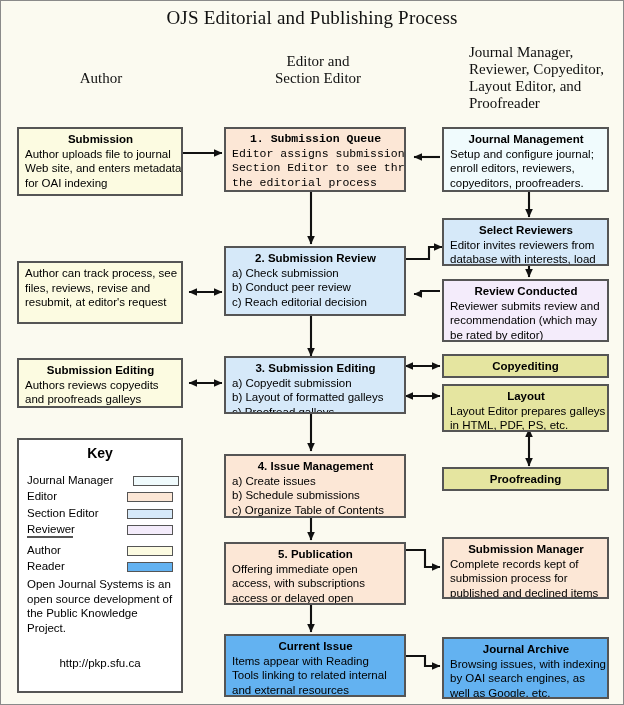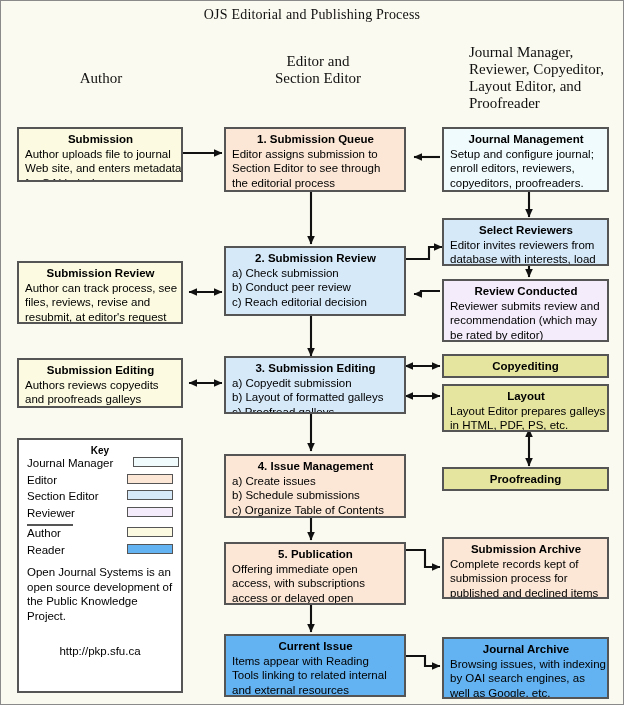--- a/index.html
+++ b/index.html
@@ -17,21 +17,21 @@
     overflow: hidden;
     font-family: "Liberation Sans", sans-serif;
   }
 
   
   .doc-title {
     position: absolute;
     left: 0; right: 0; top: 6px;
     text-align: center;
     font-family: "Liberation Serif", serif;
-    font-size: 14px;
+    font-size: 19px;
     color: #111;
     letter-spacing: .2px;
   }
   .col-head {
     position: absolute;
     font-family: "Liberation Serif", serif;
     font-size: 15px;
     color: #111;
     line-height: 17px;
   }
@@ -82,26 +82,26 @@
     box-sizing: border-box;
     border: 2px solid #555;
     background: #ffffff;
     padding: 5px 8px 4px 8px;
     font-size: 11.5px;
     color: #000;
   }
   #key-panel .key-title {
     text-align: center;
     font-weight: bold;
-    font-size: 10px;
-    margin-bottom: 1px;
+    font-size: 14px;
+    margin-bottom: 8px;
   }
   .key-row {
     display: flex;
-    align-items: flex-start;
+    align-items: flex-end;
     height: 16.5px;
     gap: 20px;
   }
   .key-row .key-label { flex: 1 1 auto; white-space: nowrap; }
   .key-swatch {
     width: 46px; height: 10px;
     border: 1.5px solid #555;
     box-sizing: border-box;
     flex: 0 0 auto;
   }
@@ -203,31 +203,30 @@
       <path d="M310,516 L310,539" marker-end="url(#ah)"></path>
 
       <path d="M404,549 L424,549 L424,566 L439,566" marker-end="url(#ah)"></path>
 
       <path d="M310,604 L310,631" marker-end="url(#ah)"></path>
 
       <path d="M404,655 L424,655 L424,665 L439,665" marker-end="url(#ah)"></path>
     </g>
   </svg>
 
-  <div class="box f-author" style="left:16px; top:126px; width:166px; height:55px;">
+  <div class="box f-author" style="left:16px; top:126px; width:166px; height:69px;">
     <span class="bt">Submission</span>
     <span class="bd">
       <span class="ln">Author uploads file to journal</span>
       <span class="ln">Web site, and enters metadata</span>
       <span class="ln">for OAI indexing</span>
     </span>
   </div>
 
   <div class="box f-author" style="left:16px; top:260px; width:166px; height:63px;">
-    <span class="bt">Submission Review</span>
     <span class="bd">
       <span class="ln">Author can track process, see</span>
       <span class="ln">files, reviews, revise and</span>
       <span class="ln">resubmit, at editor's request</span>
     </span>
   </div>
 
   <div class="box f-author" style="left:16px; top:357px; width:166px; height:50px;">
     <span class="bt">Submission Editing</span>
     <span class="bd">
@@ -271,21 +270,21 @@
 
     <div class="key-note">
       <span class="ln">Open Journal Systems is an</span>
       <span class="ln">open source development of</span>
       <span class="ln">the Public Knowledge</span>
       <span class="ln">Project.</span>
     </div>
     <div class="key-url">http://pkp.sfu.ca</div>
   </div>
 
-  <div class="box f-editor" style="left:223px; top:126px; width:182px; height:65px;">
+  <div class="box f-editor" style="left:223px; top:126px; width:182px; height:65px;font-family:Liberation Mono, monospace;">
     <span class="bt">1. Submission Queue</span>
     <span class="bd">
       <span class="ln">Editor assigns submission to</span>
       <span class="ln">Section Editor to see through</span>
       <span class="ln">the editorial process</span>
     </span>
   </div>
 
   <div class="box f-section-editor" style="left:223px; top:245px; width:182px; height:70px;">
     <span class="bt">2. Submission Review</span>
@@ -368,21 +367,21 @@
       <span class="ln">Layout Editor prepares galleys</span>
       <span class="ln">in HTML, PDF, PS, etc.</span>
     </span>
   </div>
 
   <div class="box f-proofreader center-only" style="left:441px; top:466px; width:167px; height:24px;">
     <span class="bt">Proofreading</span>
   </div>
 
   <div class="box f-editor" style="left:441px; top:536px; width:167px; height:62px;">
-    <span class="bt">Submission Archive</span>
+    <span class="bt">Submission Manager</span>
     <span class="bd">
       <span class="ln">Complete records kept of</span>
       <span class="ln">submission process for</span>
       <span class="ln">published and declined items</span>
     </span>
   </div>
 
   <div class="box f-reader" style="left:441px; top:636px; width:167px; height:62px;">
     <span class="bt">Journal Archive</span>
     <span class="bd">

